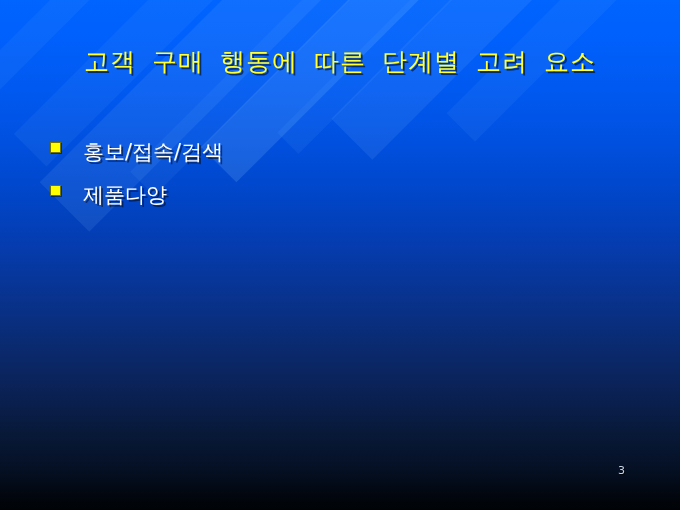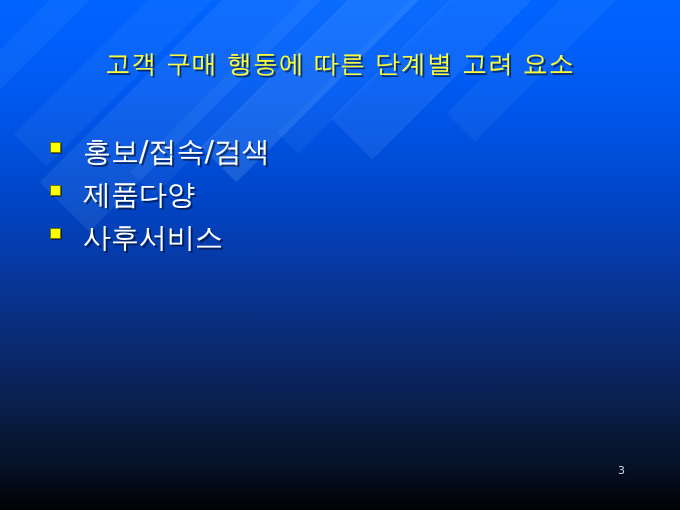--- a/index.html
+++ b/index.html
@@ -59,20 +59,21 @@
     left: 0;
     top: 48px;
     width: 680px;
     text-align: center;
     font-size: 25px;
     line-height: 32px;
     letter-spacing: 1px;
     color: #FFFF33;
     text-shadow: 2px 2px 0 rgba(0, 0, 0, 0.55);
     white-space: nowrap;
+    font-family: Liberation Mono, monospace;
   }
 
   
   #bullets {
     position: absolute;
     left: 50px;
     top: 126px;
     width: 580px;
   }
 
@@ -89,21 +90,21 @@
     flex: 0 0 11px;
     background: #FFFF00;
     border: 1px solid rgba(0, 0, 0, 0.55);
     box-sizing: border-box;
     box-shadow: 1px 1px 0 rgba(0, 0, 0, 0.45);
     margin-right: 0px;
   }
 
   .bullet-text {
     margin-left: 22px;
-    font-size: 28px;
+    font-size: 21px;
     line-height: 34px;
     color: #FFFFFF;
     text-shadow: 2px 2px 0 rgba(0, 0, 0, 0.5);
     white-space: nowrap;
     margin-top: 8px;
   }
 
   
   #page-number {
     position: absolute;
@@ -141,22 +142,18 @@
     </div>
 
 
     <div class="bullet-row">
       <span class="bullet-marker"></span>
       <span class="bullet-text">제품다양</span>
     </div>
 
 
 
-    <div class="bullet-row">
-      <span class="bullet-marker"></span>
-      <span class="bullet-text">사후서비스</span>
-    </div>
 
   </div>
 
   <div id="page-number">3</div>
 
 </div>
 
 </body></html>

